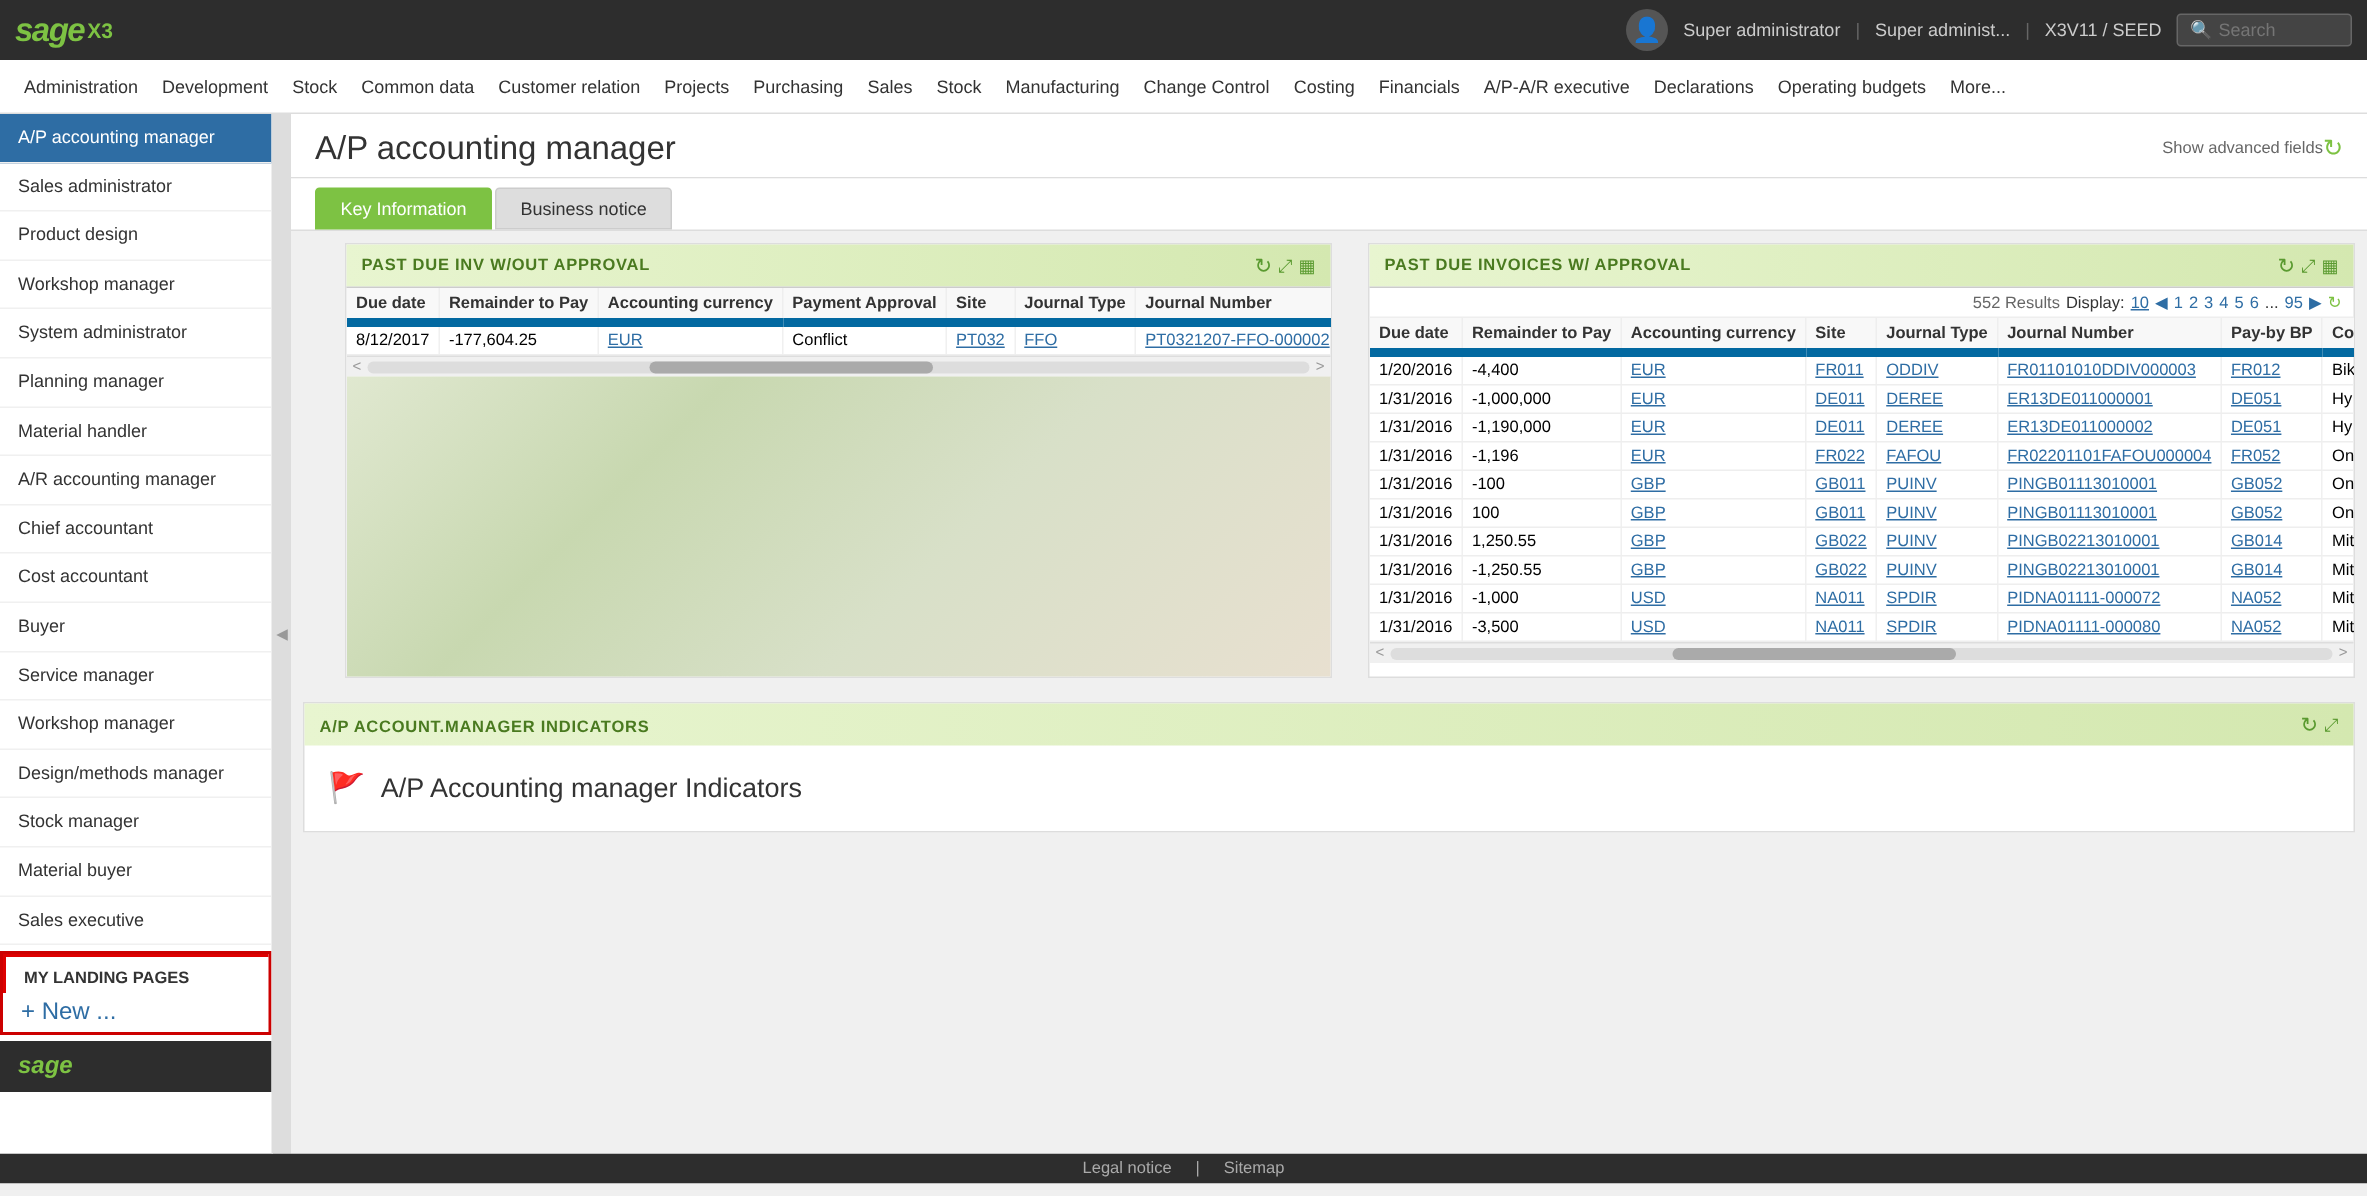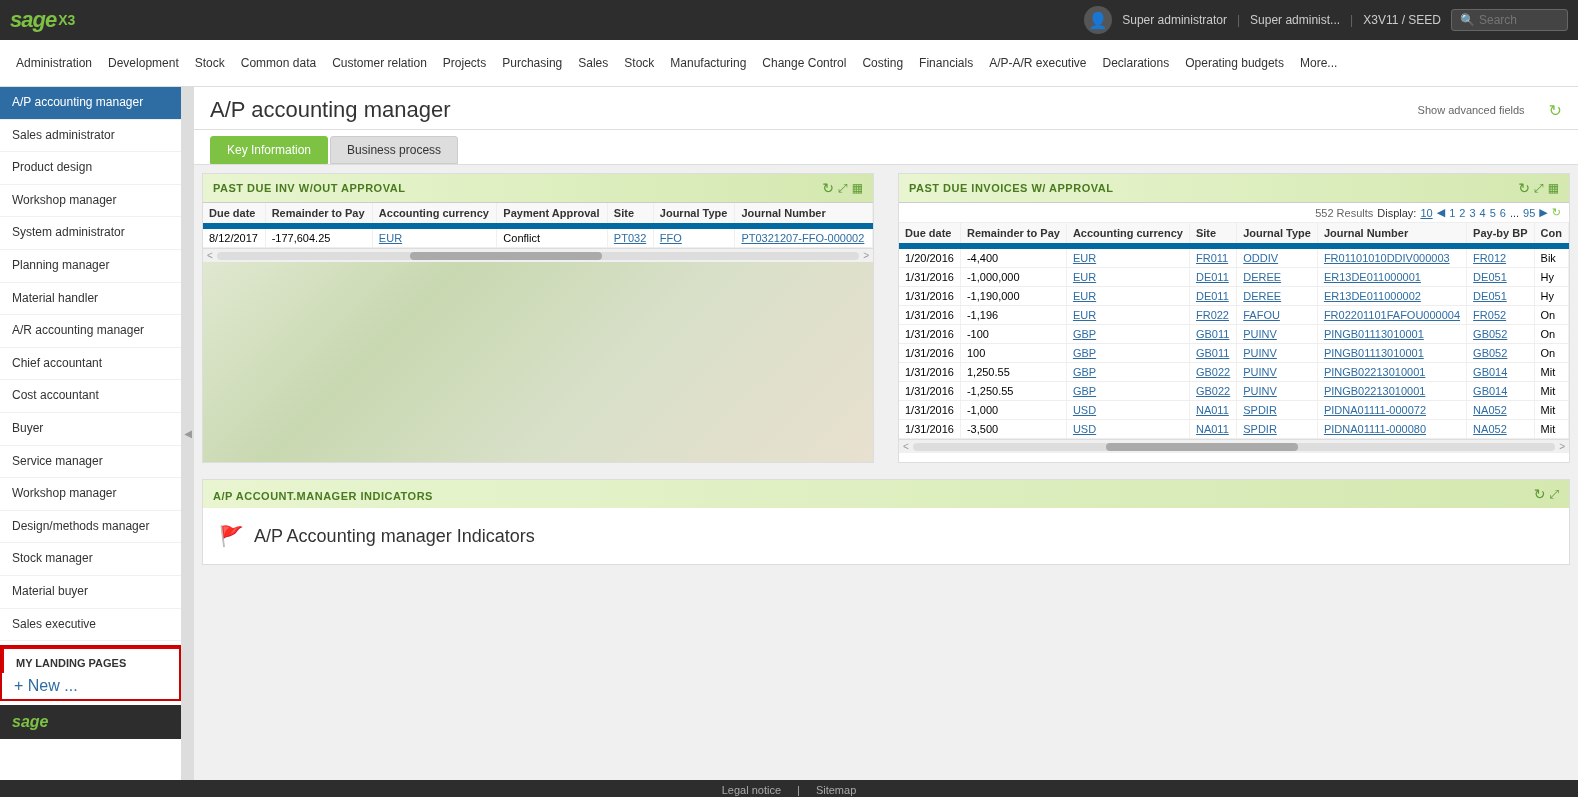--- a/index.html
+++ b/index.html
@@ -52,21 +52,21 @@
       border-radius: 3px;
       padding: 3px 8px;
       color: #ccc;
       font-size: 12px;
       display: flex; align-items: center; gap: 4px;
     }
 
     
     .nav-bar {
       background: #fff;
-      height: 47px;
+      height: 36px;
       display: flex;
       align-items: center;
       border-bottom: 1px solid #ddd;
       padding: 0 8px;
       overflow: hidden;
     }
     .nav-bar a {
       color: #333;
       font-size: 12px;
       text-decoration: none;
@@ -136,21 +136,21 @@
       align-items: center;
       justify-content: space-between;
       border-bottom: 1px solid #ddd;
     }
     .page-title {
       font-size: 22px;
       color: #333;
       font-weight: normal;
     }
     .page-header-right {
-      display: flex; align-items: center; gap: 24px;
+      display: flex; align-items: center; gap: 0;
       font-size: 11px; color: #666;
     }
 
     
     .tabs-bar {
       background: #fff;
       padding: 6px 16px 0;
       border-bottom: 1px solid #ddd;
       display: flex; gap: 2px;
     }
@@ -170,20 +170,21 @@
       background: #ddd;
       color: #333;
       border-color: #ccc;
     }
 
     
     .sections-row {
       display: flex;
       gap: 24px;
       padding: 8px;
+      margin-left: 28px;
     }
     .section-panel {
       background: #fff;
       border: 1px solid #ddd;
       flex: 1;
       min-width: 0;
     }
     .section-header {
       background: linear-gradient(to right, #e8f5d0, #d4e8b0);
       padding: 6px 10px;
@@ -389,21 +390,21 @@
     <div class="page-header">
       <h1 class="page-title">A/P accounting manager</h1>
       <div class="page-header-right">
         <span style="color:#666;cursor:pointer;">Show advanced fields</span>
         <span style="color:#7dc243;cursor:pointer;font-size:16px;">↻</span>
       </div>
     </div>
 
     <div class="tabs-bar">
       <div class="tab-btn active">Key Information</div>
-      <div class="tab-btn inactive">Business process</div>
+      <div class="tab-btn inactive">Business notice</div>
     </div>
 
     <div class="sections-row">
 
       <div class="section-panel">
         <div class="section-header">
           <span class="section-title">PAST DUE INV W/OUT APPROVAL</span>
           <div class="section-icons">
             <span style="cursor:pointer;">↻</span>
             <span style="cursor:pointer;font-size:12px;">⤢</span>

